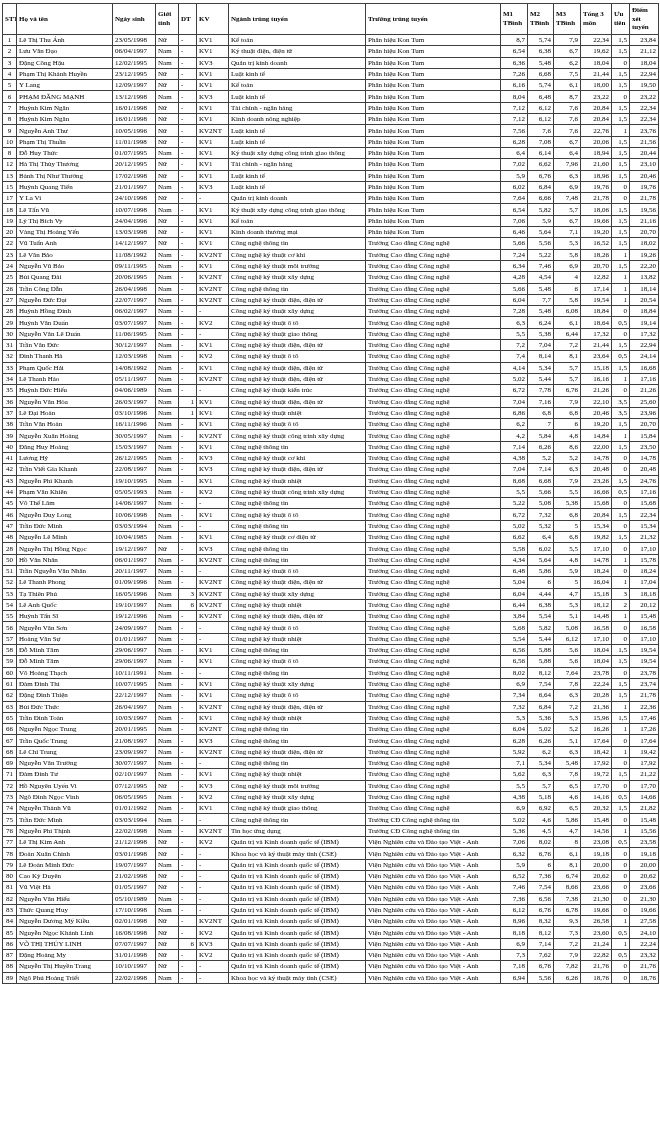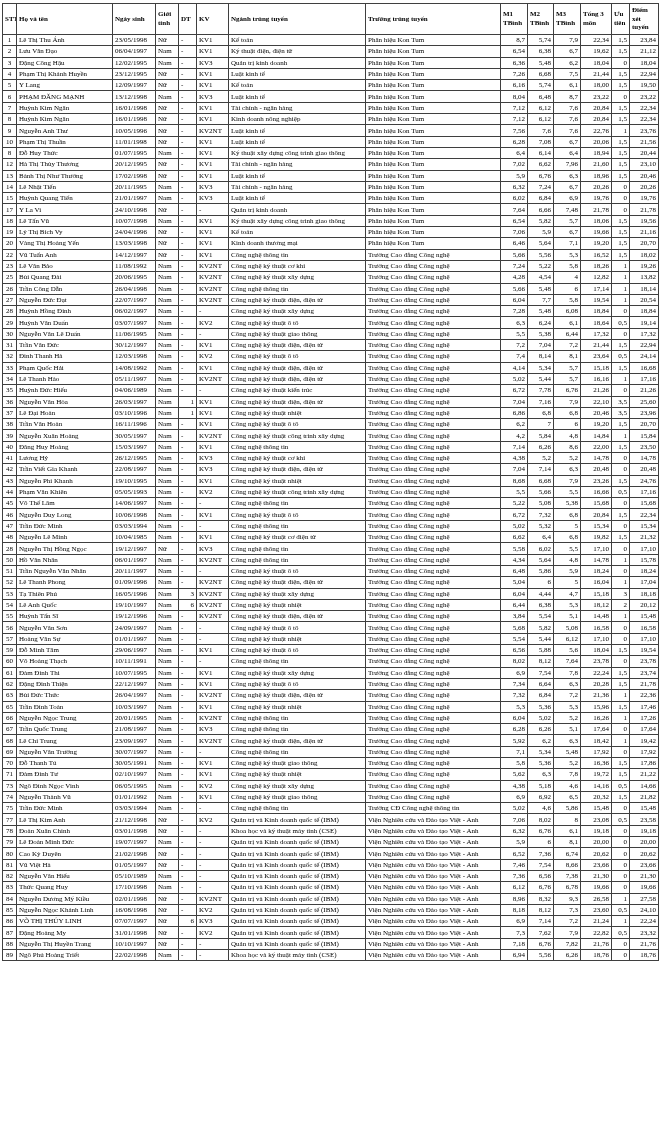--- a/index.html
+++ b/index.html
@@ -284,36 +284,20 @@
           <td class="l">Luật kinh tế</td>
           <td class="l">Phân hiệu Kon Tum</td>
           <td class="r">5,9</td>
           <td class="r">6,76</td>
           <td class="r">6,3</td>
           <td class="r">18,96</td>
           <td class="r">1,5</td>
           <td class="r">20,46</td>
         </tr>
         <tr>
-          <td class="c">14</td>
-          <td class="l">Lê Nhật Tiến</td>
-          <td class="l">20/11/1995</td>
-          <td class="l">Nam</td>
-          <td class="l">-</td>
-          <td class="l">KV3</td>
-          <td class="l">Tài chính - ngân hàng</td>
-          <td class="l">Phân hiệu Kon Tum</td>
-          <td class="r">6,32</td>
-          <td class="r">7,24</td>
-          <td class="r">6,7</td>
-          <td class="r">20,26</td>
-          <td class="r">0</td>
-          <td class="r">20,26</td>
-        </tr>
-        <tr>
           <td class="c">15</td>
           <td class="l">Huỳnh Quang Tiến</td>
           <td class="l">21/01/1997</td>
           <td class="l">Nam</td>
           <td class="l">-</td>
           <td class="l">KV3</td>
           <td class="l">Luật kinh tế</td>
           <td class="l">Phân hiệu Kon Tum</td>
           <td class="r">6,02</td>
           <td class="r">6,84</td>
@@ -410,20 +394,36 @@
           <td class="l">-</td>
           <td class="l">KV2NT</td>
           <td class="l">Công nghệ kỹ thuật cơ khí</td>
           <td class="l">Trường Cao đẳng Công nghệ</td>
           <td class="r">7,24</td>
           <td class="r">5,22</td>
           <td class="r">5,8</td>
           <td class="r">18,26</td>
           <td class="r">1</td>
           <td class="r">19,26</td>
+        </tr>
+        <tr>
+          <td class="c">24</td>
+          <td class="l">Nguyễn Vũ Bảo</td>
+          <td class="l">09/11/1995</td>
+          <td class="l">Nam</td>
+          <td class="l">-</td>
+          <td class="l">KV1</td>
+          <td class="l">Công nghệ kỹ thuật môi trường</td>
+          <td class="l">Trường Cao đẳng Công nghệ</td>
+          <td class="r">6,34</td>
+          <td class="r">7,46</td>
+          <td class="r">6,9</td>
+          <td class="r">20,70</td>
+          <td class="r">1,5</td>
+          <td class="r">22,20</td>
         </tr>
         <tr>
           <td class="c">25</td>
           <td class="l">Bùi Quang Đài</td>
           <td class="l">20/06/1995</td>
           <td class="l">Nam</td>
           <td class="l">-</td>
           <td class="l">KV2NT</td>
           <td class="l">Công nghệ kỹ thuật xây dựng</td>
           <td class="l">Trường Cao đẳng Công nghệ</td>
@@ -940,36 +940,52 @@
           <td class="l">Công nghệ kỹ thuật nhiệt</td>
           <td class="l">Trường Cao đẳng Công nghệ</td>
           <td class="r">5,54</td>
           <td class="r">5,44</td>
           <td class="r">6,12</td>
           <td class="r">17,10</td>
           <td class="r">0</td>
           <td class="r">17,10</td>
         </tr>
         <tr>
-          <td class="c">59</td>
+          <td class="c">58</td>
           <td class="l">Đỗ Minh Tâm</td>
           <td class="l">29/06/1997</td>
           <td class="l">Nam</td>
           <td class="l">-</td>
           <td class="l">KV1</td>
-          <td class="l">Công nghệ kỹ thuật ô tô</td>
+          <td class="l">Công nghệ thông tin</td>
           <td class="l">Trường Cao đẳng Công nghệ</td>
           <td class="r">6,56</td>
           <td class="r">5,88</td>
           <td class="r">5,6</td>
           <td class="r">18,04</td>
           <td class="r">1,5</td>
           <td class="r">19,54</td>
         </tr>
         <tr>
+          <td class="c">59</td>
+          <td class="l">Đỗ Minh Tâm</td>
+          <td class="l">29/06/1997</td>
+          <td class="l">Nam</td>
+          <td class="l">-</td>
+          <td class="l">KV1</td>
+          <td class="l">Công nghệ kỹ thuật ô tô</td>
+          <td class="l">Trường Cao đẳng Công nghệ</td>
+          <td class="r">6,56</td>
+          <td class="r">5,88</td>
+          <td class="r">5,6</td>
+          <td class="r">18,04</td>
+          <td class="r">1,5</td>
+          <td class="r">19,54</td>
+        </tr>
+        <tr>
           <td class="c">60</td>
           <td class="l">Võ Hoàng Thạch</td>
           <td class="l">10/11/1991</td>
           <td class="l">Nam</td>
           <td class="l">-</td>
           <td class="l">-</td>
           <td class="l">Công nghệ thông tin</td>
           <td class="l">Trường Cao đẳng Công nghệ</td>
           <td class="r">8,02</td>
           <td class="r">8,12</td>
@@ -1100,50 +1116,50 @@
           <td class="l">Công nghệ thông tin</td>
           <td class="l">Trường Cao đẳng Công nghệ</td>
           <td class="r">7,1</td>
           <td class="r">5,34</td>
           <td class="r">5,48</td>
           <td class="r">17,92</td>
           <td class="r">0</td>
           <td class="r">17,92</td>
         </tr>
         <tr>
-          <td class="c">70</td>
-          <td class="l">Đỗ Thanh Tú</td>
-          <td class="l">30/05/1991</td>
-          <td class="l">Nam</td>
-          <td class="l">-</td>
-          <td class="l">KV1</td>
-          <td class="l">Công nghệ kỹ thuật giao thông</td>
-          <td class="l">Trường Cao đẳng Công nghệ</td>
-          <td class="r">5,8</td>
-          <td class="r">5,36</td>
-          <td class="r">5,2</td>
-          <td class="r">16,36</td>
-          <td class="r">1,5</td>
-          <td class="r">17,86</td>
-        </tr>
-        <tr>
           <td class="c">71</td>
           <td class="l">Đàm Đình Tư</td>
           <td class="l">02/10/1997</td>
           <td class="l">Nam</td>
           <td class="l">-</td>
           <td class="l">KV1</td>
           <td class="l">Công nghệ kỹ thuật nhiệt</td>
           <td class="l">Trường Cao đẳng Công nghệ</td>
           <td class="r">5,62</td>
           <td class="r">6,3</td>
           <td class="r">7,8</td>
           <td class="r">19,72</td>
           <td class="r">1,5</td>
           <td class="r">21,22</td>
+        </tr>
+        <tr>
+          <td class="c">72</td>
+          <td class="l">Hồ Nguyên Uyển Vi</td>
+          <td class="l">07/12/1995</td>
+          <td class="l">Nữ</td>
+          <td class="l">-</td>
+          <td class="l">KV3</td>
+          <td class="l">Công nghệ kỹ thuật môi trường</td>
+          <td class="l">Trường Cao đẳng Công nghệ</td>
+          <td class="r">5,5</td>
+          <td class="r">5,7</td>
+          <td class="r">6,5</td>
+          <td class="r">17,70</td>
+          <td class="r">0</td>
+          <td class="r">17,70</td>
         </tr>
         <tr>
           <td class="c">73</td>
           <td class="l">Ngô Đình Ngọc Vinh</td>
           <td class="l">06/05/1995</td>
           <td class="l">Nam</td>
           <td class="l">-</td>
           <td class="l">KV2</td>
           <td class="l">Công nghệ kỹ thuật xây dựng</td>
           <td class="l">Trường Cao đẳng Công nghệ</td>
@@ -1178,20 +1194,36 @@
           <td class="l">-</td>
           <td class="l">-</td>
           <td class="l">Công nghệ thông tin</td>
           <td class="l">Trường CĐ Công nghệ thông tin</td>
           <td class="r">5,02</td>
           <td class="r">4,6</td>
           <td class="r">5,86</td>
           <td class="r">15,48</td>
           <td class="r">0</td>
           <td class="r">15,48</td>
+        </tr>
+        <tr>
+          <td class="c">76</td>
+          <td class="l">Nguyễn Phi Thịnh</td>
+          <td class="l">22/02/1998</td>
+          <td class="l">Nam</td>
+          <td class="l">-</td>
+          <td class="l">KV2NT</td>
+          <td class="l">Tin học ứng dụng</td>
+          <td class="l">Trường CĐ Công nghệ thông tin</td>
+          <td class="r">5,36</td>
+          <td class="r">4,5</td>
+          <td class="r">4,7</td>
+          <td class="r">14,56</td>
+          <td class="r">1</td>
+          <td class="r">15,56</td>
         </tr>
         <tr>
           <td class="c">77</td>
           <td class="l">Lê Thị Kim Anh</td>
           <td class="l">21/12/1998</td>
           <td class="l">Nữ</td>
           <td class="l">-</td>
           <td class="l">KV2</td>
           <td class="l">Quản trị và Kinh doanh quốc tế (IBM)</td>
           <td class="l">Viện Nghiên cứu và Đào tạo Việt - Anh</td>

